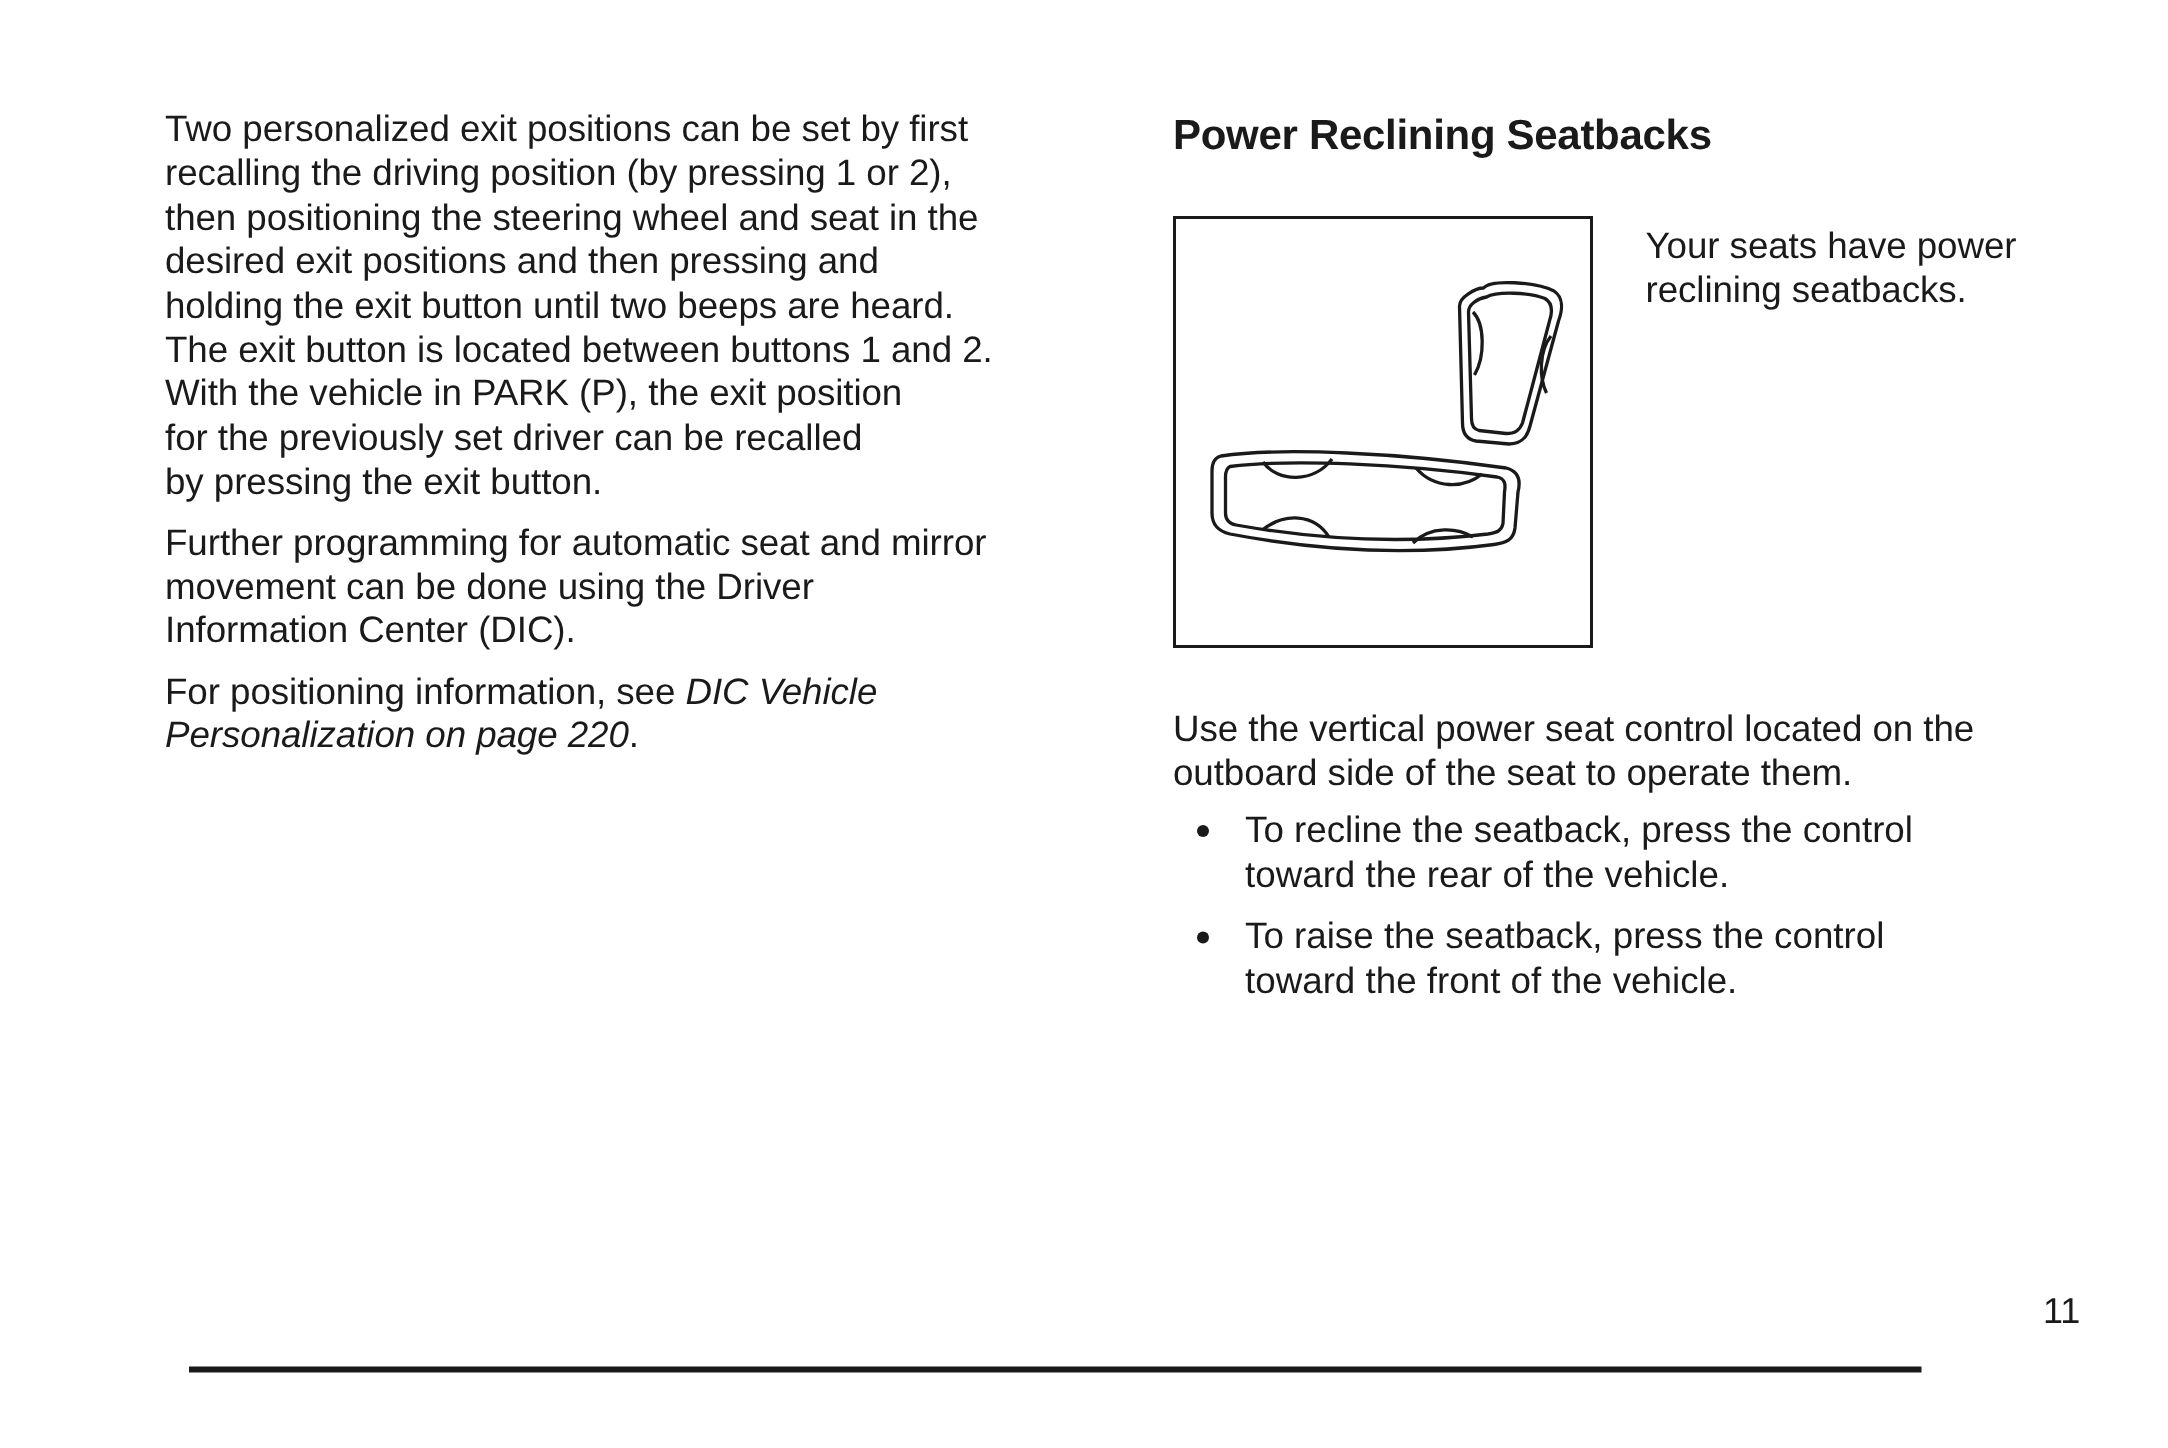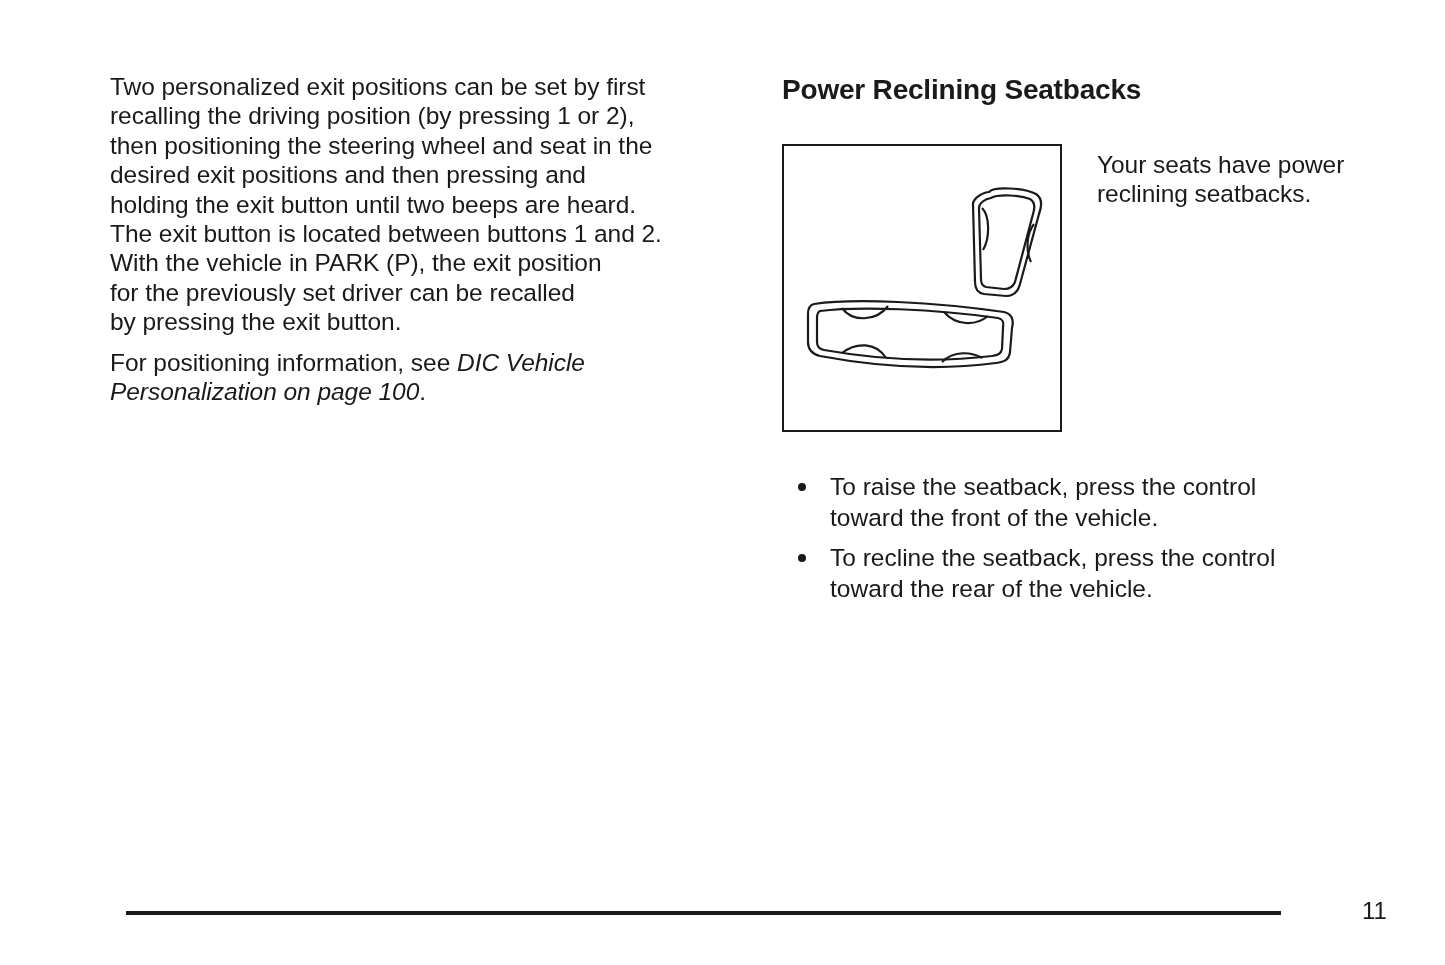--- a/index.html
+++ b/index.html
@@ -42,37 +42,40 @@
   }
   ul.bullets li .dot {
     position: absolute; left: 16px; top: 11px; width: 8px; height: 8px;
     border-radius: 50%; background: #1a1a1a;
   }
   .footer-rule {
     position: absolute; left: 126px; top: 911px; width: 1155px; height: 4px;
     background: #1a1a1a;
   }
   .page-number {
-    position: absolute; left: 1362px; top: 896px; font-size: 24px; line-height: 30px; text-align: right;
+    position: absolute; left: 1362px; top: 860px; font-size: 24px; line-height: 30px; text-align: right;
   }
 </style>
 </head>
 <body>
 
 <div class="col-left">
   <p class="body">Two personalized exit positions can be set by first
 recalling the driving position (by pressing 1 or 2),
 then positioning the steering wheel and seat in the
 desired exit positions and then pressing and
 holding the exit button until two beeps are heard.
 The exit button is located between buttons 1 and 2.
 With the vehicle in PARK (P), the exit position
 for the previously set driver can be recalled
 by pressing the exit button.</p>
-  <p class="body" style="white-space: normal;"><span>For positioning information, see </span><span class="it">DIC Vehicle</span><br><span class="it">Personalization on page 100</span><span>.</span></p>
+  <p class="body">Further programming for automatic seat and mirror
+movement can be done using the Driver
+Information Center (DIC).</p>
+  <p class="body" style="white-space: normal;"><span>For positioning information, see </span><span class="it">DIC Vehicle</span><br><span class="it">Personalization on page 220</span><span>.</span></p>
 </div>
 
 <div class="col-right">
   <h2 class="section">Power Reclining Seatbacks</h2>
 
   <div class="figure">
     <svg width="280" height="288" viewBox="0 0 280 288">
       <g fill="none" stroke="#1a1a1a" stroke-width="2.2" stroke-linejoin="round">
 
         <path d="M205,46 C210,40 240,42 252,48 C258,52 258,60 255,68 L236,138 C234,146 230,150 222,150 L200,148 C194,147 191,143 191,136 L189,58 C189,52 200,46 205,46 Z"></path>
@@ -89,23 +92,25 @@
         <path d="M58,207 C72,196 92,196 102,212"></path>
         <path d="M158,216 C170,204 188,206 198,212"></path>
       </g>
     </svg>
   </div>
 
   <p class="body fig-caption">Your seats have power
 reclining seatbacks.</p>
 
   <div class="after-fig">
+    <p class="body" style="margin-bottom:8px;">Use the vertical power seat control located on the
+outboard side of the seat to operate them.</p>
     <ul class="bullets">
+      <li><span class="dot"></span><span>To recline the seatback, press the control
+toward the rear of the vehicle.</span></li>
       <li><span class="dot"></span><span>To raise the seatback, press the control
 toward the front of the vehicle.</span></li>
-      <li><span class="dot"></span><span>To recline the seatback, press the control
-toward the rear of the vehicle.</span></li>
     </ul>
   </div>
 </div>
 
 <div class="footer-rule"></div>
 <div class="page-number">11</div>
 
 </body></html>

